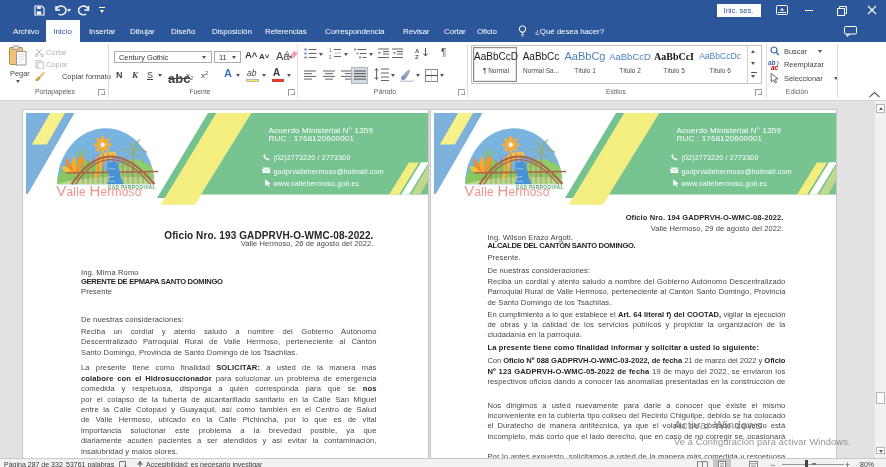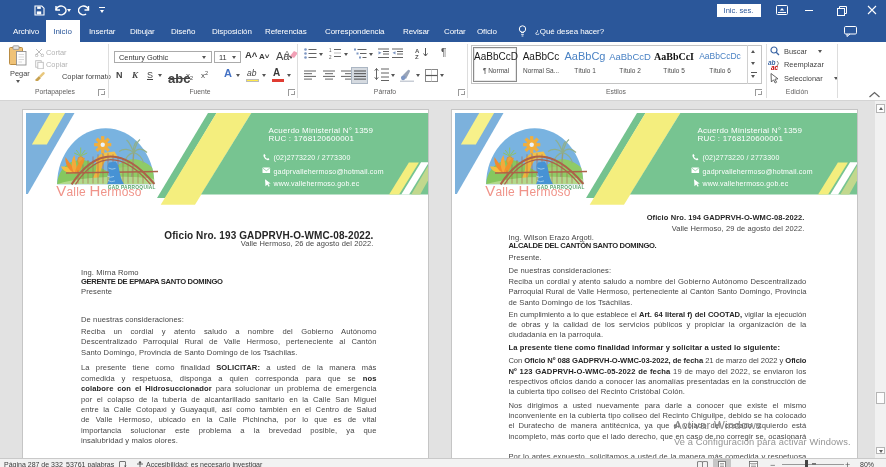--- a/index.html
+++ b/index.html
@@ -23,21 +23,21 @@
 .gray{color:#B3B3B3;}
 .combo{position:absolute;border:1px solid #ABABAB;background:#fff;font-size:7.4px;color:#333;}
 .dd{position:absolute;width:0;height:0;border-left:2.6px solid transparent;border-right:2.6px solid transparent;border-top:3px solid #555;}
 .stl{position:absolute;top:46px;width:44px;text-align:center;}
 .stl .s1{font-size:10px;height:18px;line-height:21px;white-space:nowrap;}
 .stl .s2{font-size:6.5px;color:#4a4a4a;margin-top:3px;white-space:nowrap;}
 
 #docarea{position:absolute;left:0;top:101px;width:886px;height:357px;background:#E2E2E2;overflow:hidden;}
 .page{position:absolute;top:7.7px;width:407px;height:349px;background:#fff;border:1px solid #C5C5C5;border-bottom:none;overflow:hidden;}
 #page1{left:21.5px;}
-#page2{left:451px;padding-left:32px;}
+#page2{left:430px;padding-left:32px;}
 
 .lt{position:absolute;font-size:7.6px;color:#464646;letter-spacing:0.1px;white-space:nowrap;}
 .lt b{color:#262626;}
 .para{position:absolute;}
 .para div{height:10.4px;line-height:10.4px;font-size:7.6px;color:#464646;text-align:justify;text-align-last:justify;white-space:nowrap;letter-spacing:0.1px;}
 .para div.e{text-align-last:left;}
 .para b{color:#262626;}
 
 #statusbar{position:absolute;left:0;top:458px;width:886px;height:9px;background:#F2F2F2;border-top:1px solid #C9C9C9;}
 .st{position:absolute;top:1.8px;font-size:7px;color:#3a3a3a;white-space:nowrap;}
@@ -425,26 +425,27 @@
       <div class="lt" style="left:58.5px;top:167.5px;"><b style="letter-spacing:-0.3px;">GERENTE DE EPMAPA SANTO DOMINGO</b></div>
       <div class="lt" style="left:58.5px;top:177.8px;">Presente</div>
       <div class="lt" style="left:58.5px;top:205.7px;">De nuestras consideraciones:</div>
       <div class="para" style="left:58.5px;top:217.3px;width:295.5px;">
         <div>Reciba un cordial y atento saludo a nombre del Gobierno Autónomo</div>
         <div>Descentralizado Parroquial Rural de Valle Hermoso, perteneciente al Cantón</div>
         <div class="e">Santo Domingo, Provincia de Santo Domingo de los Tsáchilas.</div>
       </div>
       <div class="para" style="left:58.5px;top:253.7px;width:295.5px;">
         <div>La presente tiene como finalidad <b>SOLICITAR:</b> a usted de la manera más</div>
+        <div><b>colabore con el Hidrosuccionador</b> para solucionar un problema de emergencia</div>
         <div>comedida y respetuosa, disponga a quien corresponda para que se <b>nos</b></div>
-        <div><b>colabore con el Hidrosuccionador</b> para solucionar un problema de emergencia</div>
         <div>por el colapso de la tubería de alcantarillado sanitario en la Calle San Miguel</div>
         <div>entre la Calle Cotopaxi y Guayaquil, así como también en el Centro de Salud</div>
         <div>de Valle Hermoso, ubicado en la Calle Pichincha, por lo que es de vital</div>
         <div>importancia solucionar este problema a la brevedad posible, ya que</div>
+        <div>diariamente acuden pacientes a ser atendidos y así evitar la contaminación,</div>
         <div class="e">insalubridad y malos olores.</div>
       </div>
     </div>
     <div class="page" id="page2">
       <svg width="406" height="100" viewBox="0 0 406 100" style="position:absolute;left:0;top:0;">
           <use href="#lhead"></use>
         </svg>
       <div class="lt" style="right:52.5px;top:103.7px;font-size:7.5px;"><b>Oficio Nro. 194 GADPRVH-O-WMC-08-2022.</b></div>
       <div class="lt" style="right:52.5px;top:114.6px;font-size:7.5px;margin-left:12px;">Valle Hermoso, 29 de agosto del 2022.</div>
       <div class="lt" style="left:56.4px;top:123.2px;">Ing. Wilson Erazo Argoti.</div>
@@ -459,21 +460,20 @@
       <div class="para" style="left:56.4px;top:199.9px;width:298px;">
         <div style="letter-spacing:-0.03px;">En cumplimiento a lo que establece el <b>Art. 64 literal f) del COOTAD,</b> vigilar la ejecución</div>
         <div>de obras y la calidad de los servicios públicos y propiciar la organización de la</div>
         <div class="e">ciudadanía en la parroquia.</div>
       </div>
       <div class="lt" style="left:56.4px;top:233.3px;"><b>La presente tiene como finalidad informar y solicitar a usted lo siguiente:</b></div>
       <div class="para" style="left:56.4px;top:246.6px;width:298px;">
         <div style="letter-spacing:-0.08px;">Con <b>Oficio Nº 088 GADPRVH-O-WMC-03-2022, de fecha</b> 21 de marzo del 2022 y <b>Oficio</b></div>
         <div><b>Nº 123 GADPRVH-O-WMC-05-2022 de fecha</b> 19 de mayo del 2022, se enviaron los</div>
         <div>respectivos oficios dando a conocer las anomalías presentadas en la construcción de</div>
-        <div class="e">la cubierta tipo coliseo del Recinto Cristóbal Colón.</div>
       </div>
       <div class="para" style="left:56.4px;top:291.0px;width:298px;">
         <div>Nos dirigimos a usted nuevamente para darle a conocer que existe el mismo</div>
         <div>inconveniente en la cubierta tipo coliseo del Recinto Chiguilpe, debido se ha colocado</div>
         <div>el Duratecho de manera antitécnica, ya que el volado del costado izquierdo está</div>
         <div>incompleto, más corto que el lado derecho, que en caso de no corregir se, ocasionará</div>
       </div>
       <div class="para" style="left:56.4px;top:342.5px;width:298px;">
         <div>Por lo antes expuesto, solicitamos a usted de la manera más comedida y respetuosa</div>
       </div>

